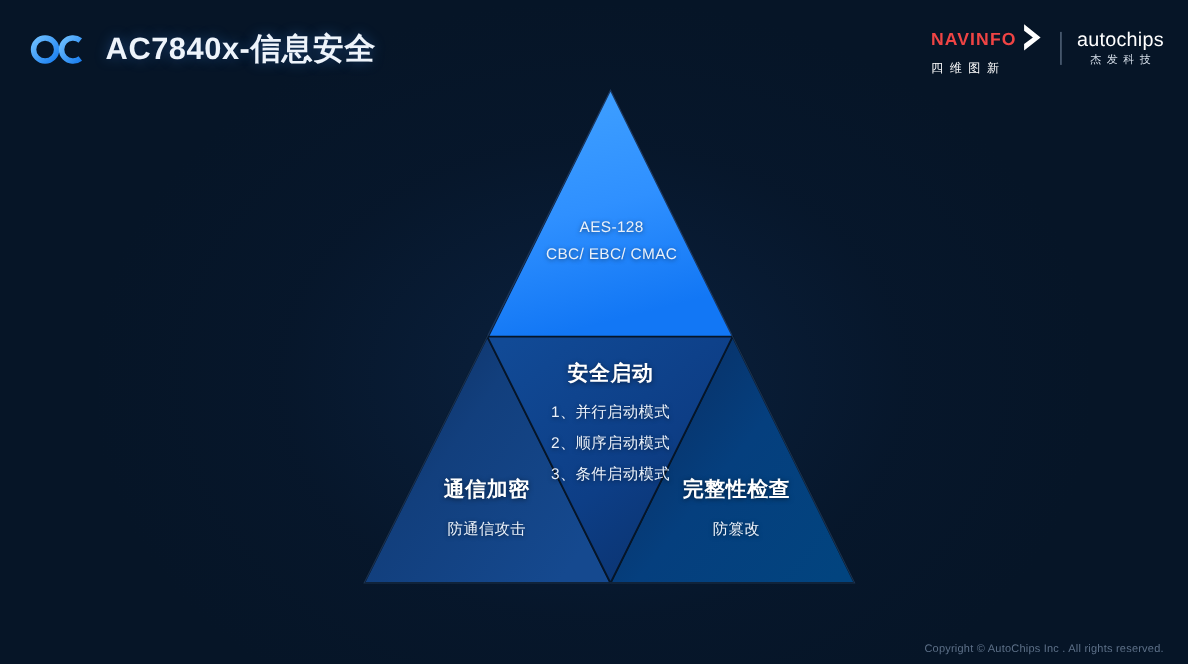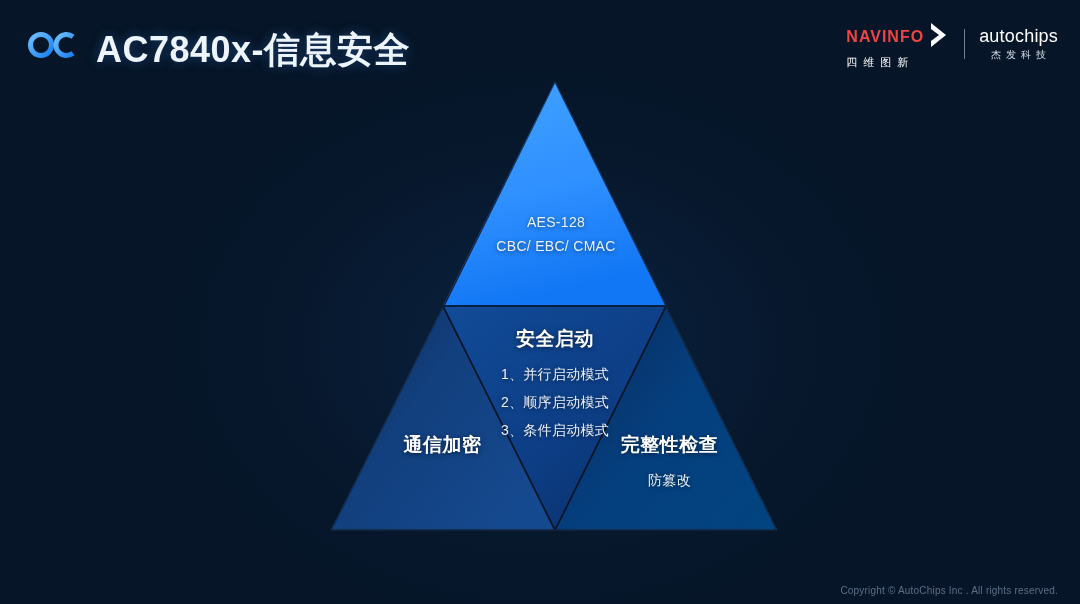--- a/index.html
+++ b/index.html
@@ -29,21 +29,21 @@
   .header {
     position:absolute; left:0; top:0; width:1080px; height:86px;
     z-index:6;
   }
   .brand-mark {
     position:absolute; left:26px; top:30px;
     width:56px; height:30px;
   }
   .title {
     position:absolute; left:96px; top:26px;
-    font-size:36px; font-weight:bold;
+    font-size:28px; font-weight:bold;
     color:#eef4fb;
     letter-spacing:0.5px;
     text-shadow:0 0 12px rgba(70,150,255,0.35);
     white-space:nowrap;
   }
   .logos {
     position:absolute; right:22px; top:22px;
     display:flex; align-items:center; gap:14px;
     height:44px;
   }
@@ -84,21 +84,21 @@
     text-shadow:0 1px 5px rgba(0,0,0,0.55);
     letter-spacing:0.5px;
   }
   .lbl .s {
     font-size:14px; color:#eaf1fa; font-weight:normal;
     text-shadow:0 1px 4px rgba(0,0,0,0.5);
     letter-spacing:0.3px;
   }
 
   #top-label   { left:436px; top:196px; width:240px; }
-  #top-label .s { margin-top:18px; }
+  #top-label .s { margin-top:2px; }
   #top-label .s2{ margin-top:8px; }
 
   #mid-label   { left:435px; top:326px; width:240px; }
   #mid-label .s { margin-top:14px; }
   #mid-label .s2{ margin-top:10px; }
   #mid-label .s3{ margin-top:10px; }
 
   #left-label  { left:355px; top:432px; width:175px; }
   #left-label .s { margin-top:14px; }
 
@@ -206,20 +206,21 @@
 
   <div class="lbl" id="mid-label">
     <div class="h">安全启动</div>
     <div class="s">1、并行启动模式</div>
     <div class="s s2">2、顺序启动模式</div>
     <div class="s s3">3、条件启动模式</div>
   </div>
 
   <div class="lbl" id="left-label">
     <div class="h">通信加密</div>
+    <div class="s">防通信攻击</div>
   </div>
 
   <div class="lbl" id="right-label">
     <div class="h">完整性检查</div>
     <div class="s">防篡改</div>
   </div>
 
   <div class="footer">Copyright © AutoChips Inc . All rights reserved.</div>
 </div>
 

